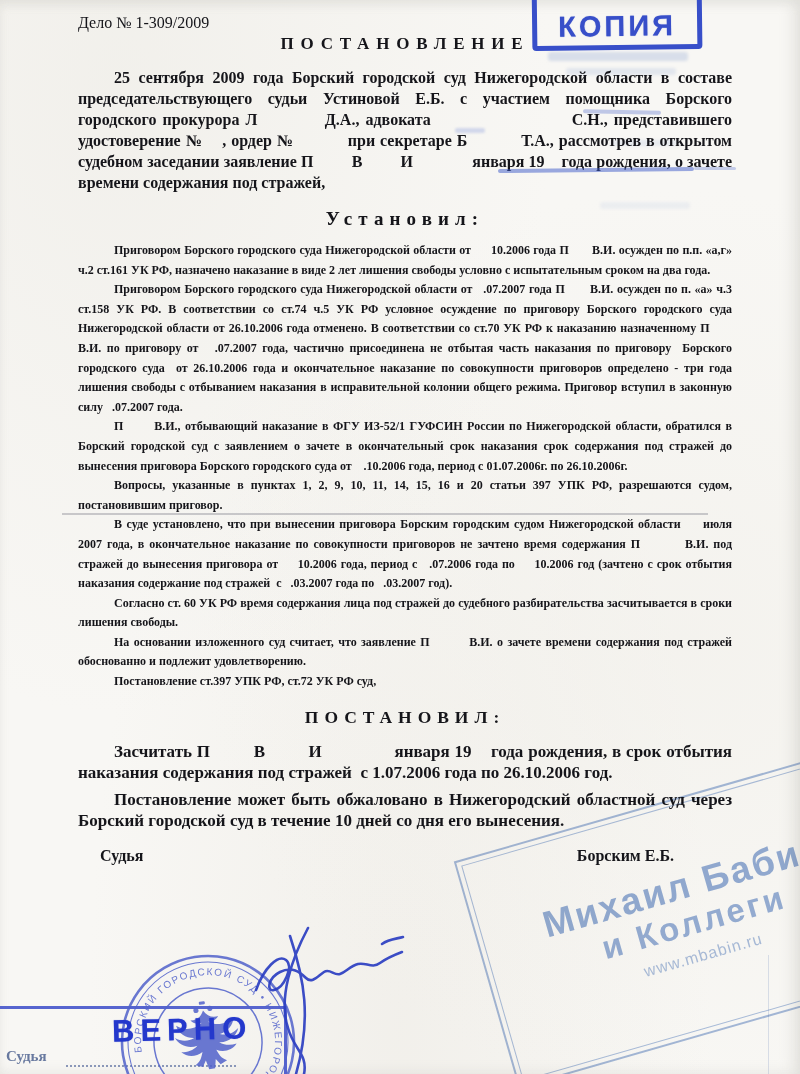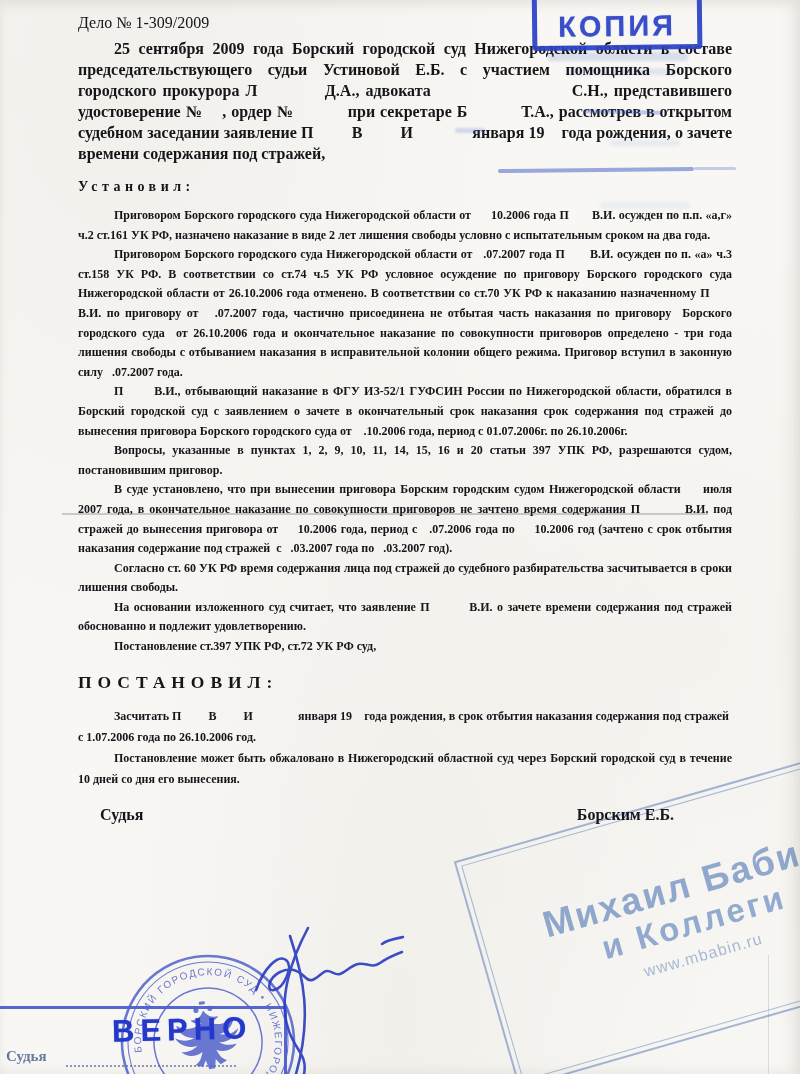--- a/index.html
+++ b/index.html
@@ -13,25 +13,25 @@
     box-shadow:inset -7px 0 14px rgba(170,168,160,.22), inset 0 5px 10px rgba(190,188,180,.15);
     overflow:hidden;
     font-family:"Liberation Serif","DejaVu Serif",serif;
     color:#15151a;
   }
   .content{position:relative;z-index:2;padding:14px 68px 0 78px;box-sizing:border-box;}
   .case{font-size:16px;font-weight:normal;line-height:18px;}
   h1.doc-title{margin:1px 0 0 0;text-align:center;font-size:17px;font-weight:bold;
     letter-spacing:.4em;line-height:21px;}
   p{margin:0;text-indent:36px;text-align:justify;font-weight:bold;}
-  .intro{margin-top:6px;font-size:16px;line-height:21px;}
-  h2.sec{margin:15px 0 11px 0;font-size:14px;font-weight:bold;letter-spacing:.32em;}
-  h2.sec2{margin:15px 0 13px 0;font-size:17.5px;font-weight:bold;letter-spacing:.34em;}
+  .intro{margin-top:13px;font-size:16px;line-height:21px;}
+  h2.sec{margin:15px 0 11px 0;text-align:center;font-size:19px;font-weight:bold;letter-spacing:.32em;}
+  h2.sec2{margin:15px 0 13px 0;text-align:center;font-size:17.5px;font-weight:bold;letter-spacing:.34em;}
   .estab p{font-size:12px;line-height:19.6px;}
-  .resol p{font-size:12px;line-height:21px;}
+  .resol p{font-size:17px;line-height:21px;margin-top:6px;}
   .sig-row{display:flex;justify-content:space-between;margin-top:16px;padding:0 58px 0 22px;
     font-size:16px;font-weight:bold;}
   
   .copy-stamp{position:absolute;z-index:4;left:532px;top:-20px;width:160px;height:60px;
     border:5px solid #2a43c6;border-radius:4px;transform:rotate(-.7deg);opacity:.93;
     display:flex;align-items:flex-end;justify-content:center;}
   .copy-stamp span{font-family:"Liberation Sans","DejaVu Sans",sans-serif;font-weight:bold;
     font-size:29px;letter-spacing:3px;color:#2a43c6;line-height:1;padding-bottom:4px;
     text-shadow:0 0 1px rgba(42,67,198,.6);}
   .ghost{position:absolute;z-index:1;background:rgba(124,150,205,.26);filter:blur(1.6px);border-radius:3px;}
@@ -79,20 +79,21 @@
   <div class="streak" style="left:455px;top:128px;width:30px;height:5px;background:rgba(80,110,210,.22);filter:blur(1px);"></div>
   <div class="fold-line"></div>
   <div class="edge-crease"></div>
 
   <div class="copy-stamp">
     <span>КОПИЯ</span>
   </div>
 
   <div class="content">
     <div class="case">Дело №  1-309/2009</div>
+    <h1 class="doc-title">ПОСТАНОВЛЕНИЕ</h1>
 
     <p class="intro">25 сентября 2009 года Борский городской суд Нижегородской области в составе председательствующего судьи Устиновой Е.Б. с участием помощника Борского городского прокурора Л&nbsp;&nbsp;&nbsp;&nbsp;&nbsp;&nbsp;&nbsp;&nbsp;&nbsp;&nbsp; Д.А., адвоката&nbsp;&nbsp;&nbsp;&nbsp;&nbsp;&nbsp;&nbsp;&nbsp;&nbsp;&nbsp;&nbsp;&nbsp;&nbsp;&nbsp;&nbsp;&nbsp;&nbsp;&nbsp;&nbsp;&nbsp;&nbsp;&nbsp; С.Н., представившего удостоверение №&nbsp;&nbsp;&nbsp;&nbsp;, ордер №&nbsp;&nbsp;&nbsp;&nbsp;&nbsp;&nbsp;&nbsp;&nbsp;&nbsp;&nbsp; при секретаре Б&nbsp;&nbsp;&nbsp;&nbsp;&nbsp;&nbsp;&nbsp;&nbsp;&nbsp;&nbsp; Т.А., рассмотрев в открытом судебном заседании заявление П&nbsp;&nbsp;&nbsp;&nbsp;&nbsp;&nbsp;&nbsp;&nbsp; В&nbsp;&nbsp;&nbsp;&nbsp;&nbsp;&nbsp;&nbsp;&nbsp; И&nbsp;&nbsp;&nbsp;&nbsp;&nbsp;&nbsp;&nbsp;&nbsp;&nbsp;&nbsp;&nbsp;&nbsp;&nbsp; января 19&nbsp;&nbsp;&nbsp; года рождения, о зачете времени содержания под стражей,</p>
 
     <h2 class="sec">Установил:</h2>
     <div class="estab">
       <p>Приговором Борского городского суда Нижегородской области от&nbsp;&nbsp;&nbsp;&nbsp;&nbsp; 10.2006 года П&nbsp;&nbsp;&nbsp;&nbsp;&nbsp;&nbsp; В.И. осужден по п.п. «а,г» ч.2 ст.161 УК РФ, назначено наказание в виде 2 лет лишения свободы условно с испытательным сроком на два года.</p>
       <p>Приговором Борского городского суда Нижегородской области от&nbsp;&nbsp;&nbsp;.07.2007 года П&nbsp;&nbsp;&nbsp;&nbsp;&nbsp;&nbsp; В.И. осужден по п. «а» ч.3 ст.158 УК РФ. В соответствии со ст.74 ч.5 УК РФ условное осуждение по приговору Борского городского суда Нижегородской области от 26.10.2006 года отменено. В соответствии со ст.70 УК РФ к наказанию назначенному П&nbsp;&nbsp;&nbsp;&nbsp;&nbsp;&nbsp; В.И. по приговору от&nbsp;&nbsp;&nbsp;.07.2007 года, частично присоединена не отбытая часть наказания по приговору&nbsp; Борского городского суда&nbsp; от 26.10.2006 года и окончательное наказание по совокупности приговоров определено - три года лишения свободы с отбыванием наказания в исправительной колонии общего режима. Приговор вступил в законную силу&nbsp;&nbsp;&nbsp;.07.2007 года.</p>
       <p>П&nbsp;&nbsp;&nbsp;&nbsp;&nbsp;&nbsp; В.И., отбывающий наказание в ФГУ ИЗ-52/1 ГУФСИН России по Нижегородской области, обратился в Борский городской суд с заявлением о зачете в окончательный срок наказания срок содержания под стражей до вынесения приговора Борского городского суда от&nbsp;&nbsp;&nbsp;&nbsp;.10.2006 года, период с 01.07.2006г. по 26.10.2006г.</p>
       <p>Вопросы, указанные в пунктах 1, 2, 9, 10, 11, 14, 15, 16 и 20 статьи 397 УПК РФ, разрешаются судом, постановившим приговор.</p>
       <p>В суде установлено, что при вынесении приговора Борским городским судом Нижегородской области&nbsp;&nbsp;&nbsp;&nbsp; июля 2007 года, в окончательное наказание по совокупности приговоров не зачтено время содержания П&nbsp;&nbsp;&nbsp;&nbsp;&nbsp;&nbsp;&nbsp;&nbsp; В.И. под стражей до вынесения приговора от&nbsp;&nbsp;&nbsp;&nbsp; 10.2006 года, период с&nbsp;&nbsp;&nbsp;.07.2006 года по&nbsp;&nbsp;&nbsp;&nbsp; 10.2006 год (зачтено с срок отбытия наказания содержание под стражей&nbsp; с&nbsp;&nbsp;&nbsp;.03.2007 года по&nbsp;&nbsp;&nbsp;.03.2007 год).</p>

